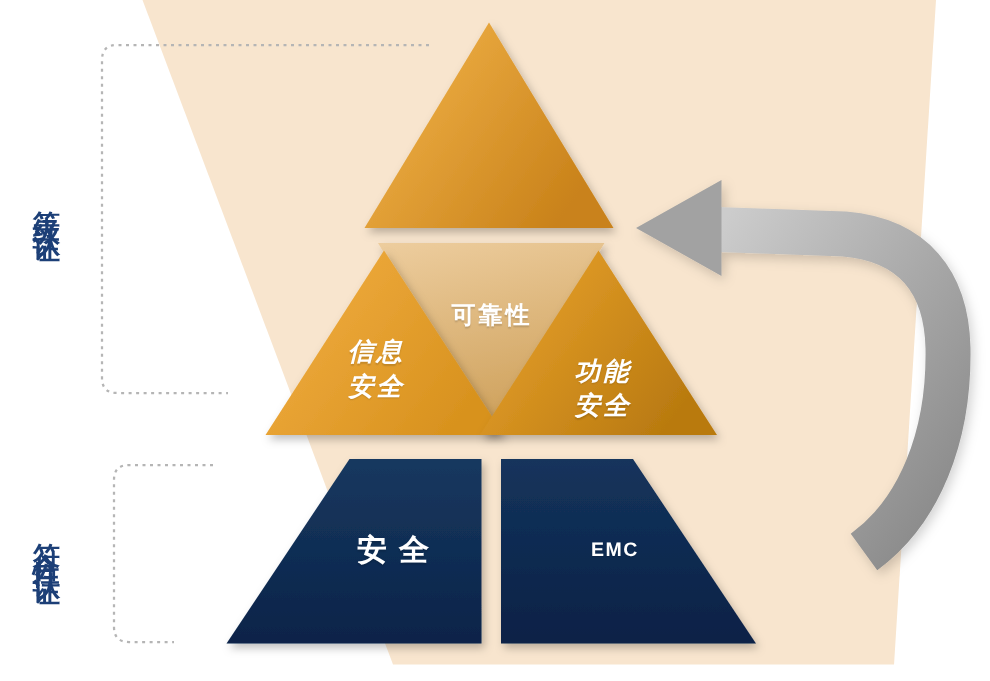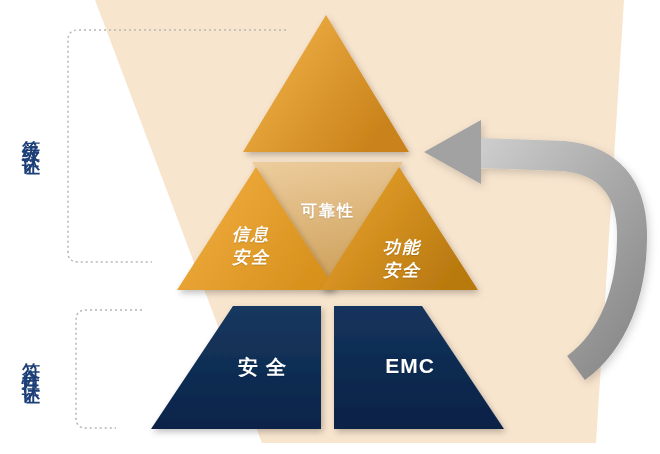--- a/index.html
+++ b/index.html
@@ -23,21 +23,21 @@
     text-align: center;
     transform: translate(-50%, -50%);
     white-space: nowrap;
     text-shadow: 0 1px 1px rgba(0,0,0,0.15);
     pointer-events: none;
   }
   .lbl-top      { font-size: 20px; letter-spacing: 4px; }
   .lbl-two-line { font-size: 17px; letter-spacing: 2px; line-height: 1.35; font-style: italic; }
   .lbl-center   { font-size: 16px; letter-spacing: 2px; }
   .lbl-safety   { font-size: 20px; letter-spacing: 8px; text-indent: 8px; }
-  .lbl-emc      { font-size: 21px; letter-spacing: 1px; }
+  .lbl-emc      { font-size: 13px; letter-spacing: 1px; }
 
   .side-label {
     position: absolute;
     writing-mode: vertical-rl;
     text-orientation: upright;
     color: #1c3f77;
     font-weight: 600;
     font-size: 18px;
     letter-spacing: 6px;
     transform: translate(-50%, -50%);

